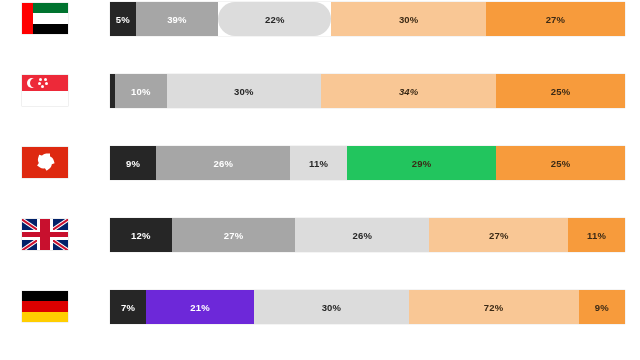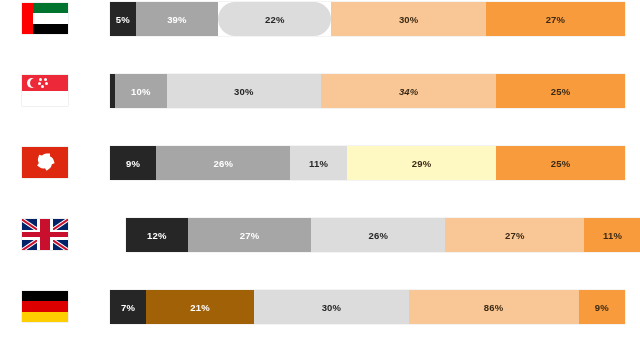--- a/index.html
+++ b/index.html
@@ -180,55 +180,55 @@
           <span class="petal p2"></span>
           <span class="petal p3"></span>
           <span class="petal p4"></span>
           <span class="petal p5"></span>
         </div>
       </div>
       <div class="bar" style="left: 110px; width: 515px; height: 34px;">
         <div class="seg c0" style="width: 9%; background: rgb(38, 38, 38);">9%</div>
         <div class="seg c1" style="width: 26%; background: rgb(166, 166, 166);">26%</div>
         <div class="seg c2" style="width: 11%; background: rgb(220, 220, 220);">11%</div>
-        <div class="seg c3" style="width: 29%; background: #fef9c3;">29%</div>
+        <div class="seg c3" style="width: 29%; background: #22c55e;">29%</div>
         <div class="seg c4" style="width: 25%; background: rgb(247, 155, 60);">25%</div>
       </div>
     </div>
     <div class="row" style="top: 218px;">
       <div class="flag-cell">
         <div class="flag flag-gb" title="United Kingdom">
           <span class="bg"></span>
           <span class="dg a"></span>
           <span class="dg b"></span>
           <span class="dr a"></span>
           <span class="dr b"></span>
           <span class="cw-h"></span>
           <span class="cw-v"></span>
           <span class="cr-h"></span>
           <span class="cr-v"></span>
         </div>
       </div>
-      <div class="bar" style="left: 110px; width: 515px; height: 34px; margin-left: 16px;">
+      <div class="bar" style="left: 110px; width: 515px; height: 34px;">
         <div class="seg c0" style="width: 12%; background: rgb(38, 38, 38);">12%</div>
         <div class="seg c1" style="width: 24%; background: rgb(166, 166, 166);">27%</div>
         <div class="seg c2" style="width: 26%; background: rgb(220, 220, 220);">26%</div>
         <div class="seg c3" style="width: 27%; background: rgb(249, 199, 149);">27%</div>
         <div class="seg c4" style="width: 11%; background: rgb(247, 155, 60);">11%</div>
       </div>
     </div>
     <div class="row" style="top: 290px;">
       <div class="flag-cell">
         <div class="flag flag-de" title="Germany">
           <span class="st-b"></span>
           <span class="st-r"></span>
           <span class="st-y"></span>
         </div>
       </div>
       <div class="bar" style="left: 110px; width: 515px; height: 34px;">
         <div class="seg c0" style="width: 7%; background: rgb(38, 38, 38);">7%</div>
-        <div class="seg c1" style="width: 21%; background: #a16207;">21%</div>
+        <div class="seg c1" style="width: 21%; background: #6d28d9;">21%</div>
         <div class="seg c2" style="width: 30%; background: rgb(220, 220, 220);">30%</div>
-        <div class="seg c3" style="width: 33%; background: rgb(249, 199, 149);">86%</div>
+        <div class="seg c3" style="width: 33%; background: rgb(249, 199, 149);">72%</div>
         <div class="seg c4" style="width: 9%; background: rgb(247, 155, 60);">9%</div>
       </div>
     </div>
   </div>
 
 </body></html>

